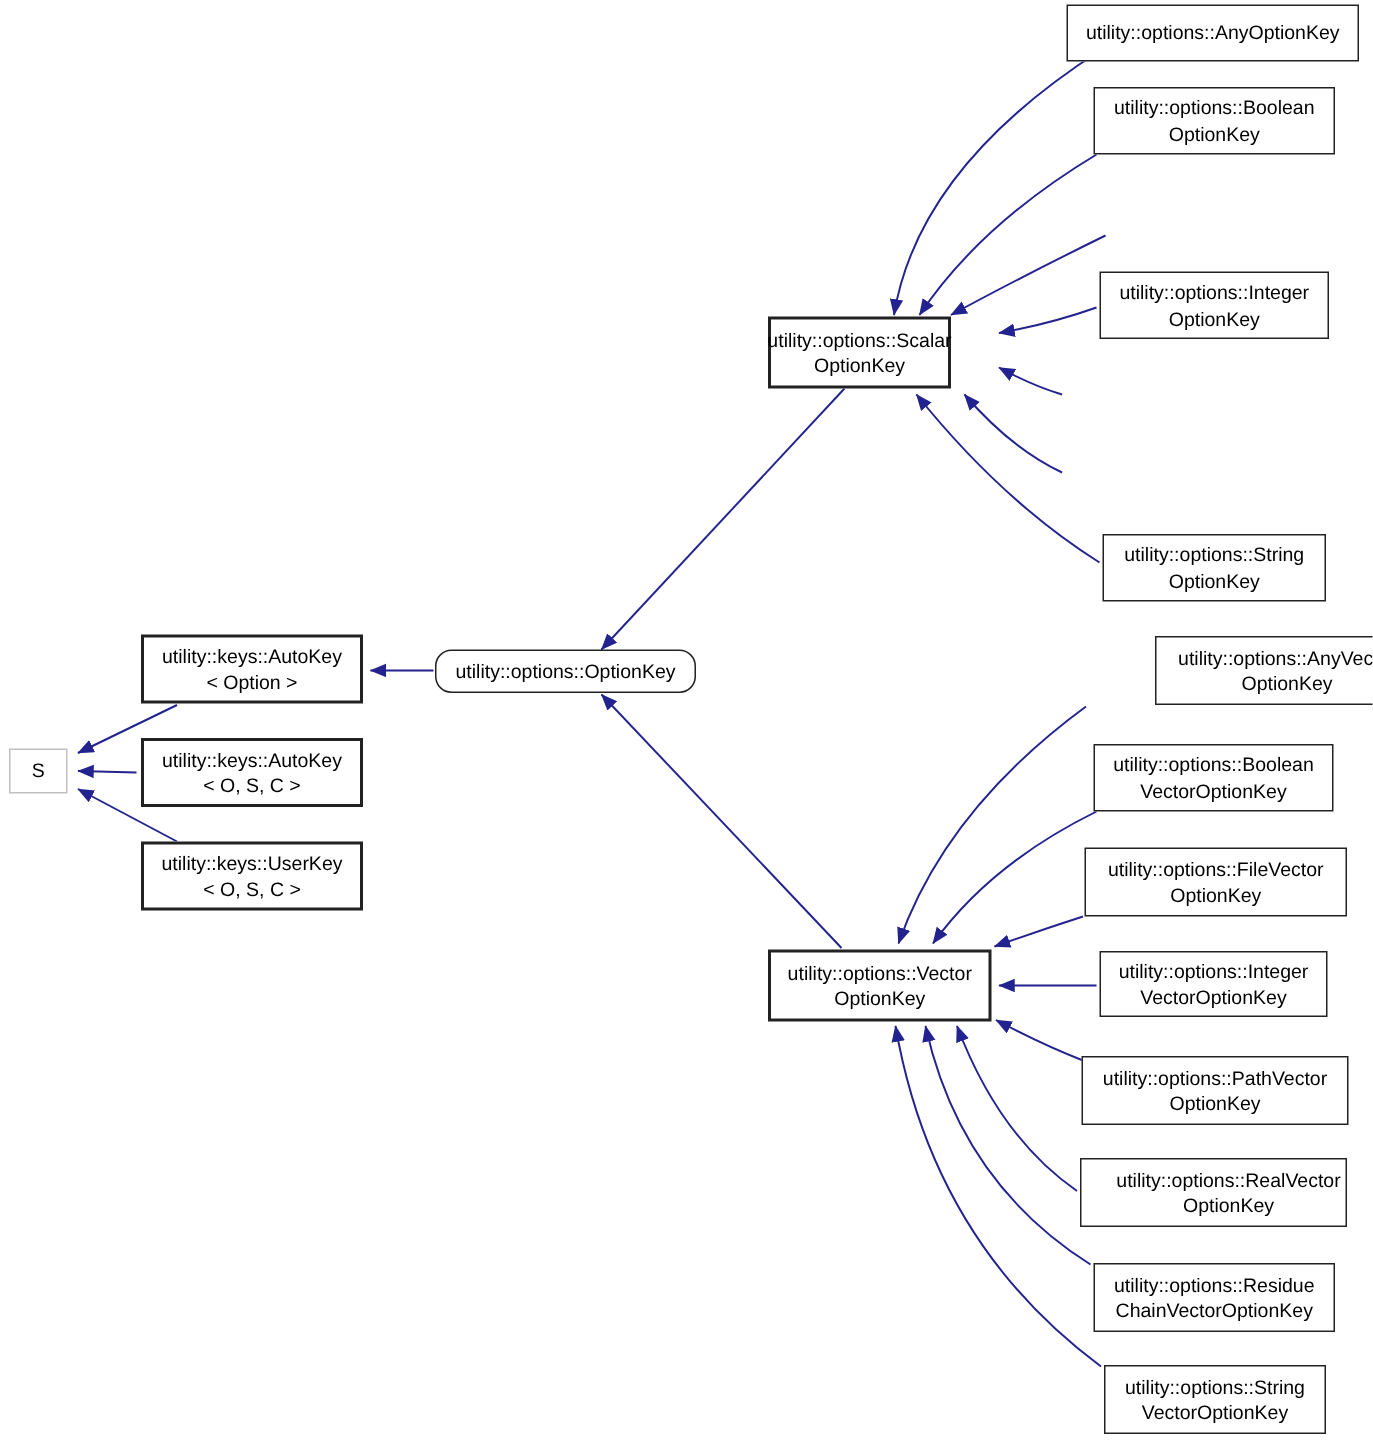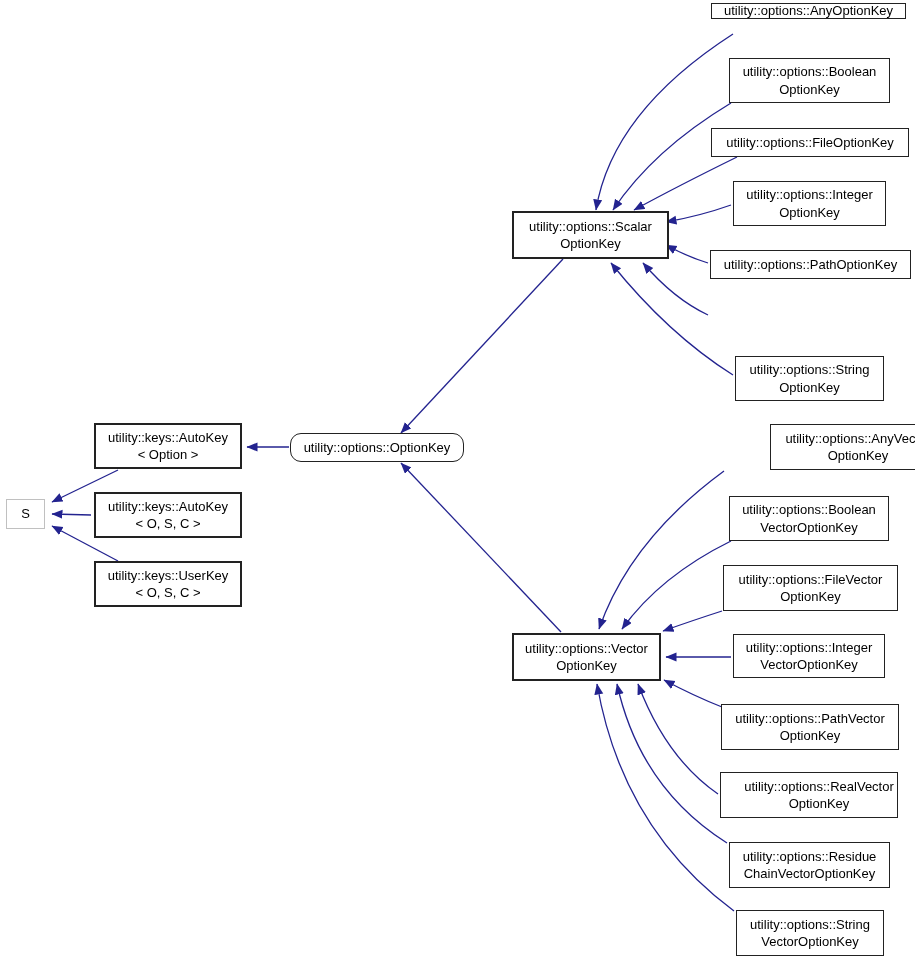--- a/index.html
+++ b/index.html
@@ -66,29 +66,27 @@
   </svg>
 
   <div class="node template" style="left:6px;top:499px;width:39px;height:30px;">S</div>
   <div class="node bold" style="left:94px;top:423px;width:148px;height:46px;">utility::keys::AutoKey
 &lt; Option &gt;</div>
   <div class="node bold" style="left:94px;top:492px;width:148px;height:46px;">utility::keys::AutoKey
 &lt; O, S, C &gt;</div>
   <div class="node bold" style="left:94px;top:561px;width:148px;height:46px;">utility::keys::UserKey
 &lt; O, S, C &gt;</div>
   <div class="node" style="left:290px;top:433px;width:174px;height:29px;border-radius:11px;">utility::options::OptionKey</div>
-  <div class="node bold" style="left:512px;top:211px;width:157px;height:48px;">utility::options::Scalar
+  <div class="node bold" style="left:512px;top:211px;width:122px;height:48px;">utility::options::Scalar
 OptionKey</div>
-  <div class="node" style="left:711px;top:3px;width:195px;height:16px;text-align:right;">utility::options::AnyOptionKey</div>
+  <div class="node" style="left:711px;top:3px;width:195px;height:38px;text-align:right;">utility::options::AnyOptionKey</div>
   <div class="node" style="left:729px;top:58px;width:161px;height:45px;">utility::options::Boolean
 OptionKey</div>
-  <div class="node" style="left:711px;top:128px;width:198px;height:29px;">utility::options::FileOptionKey</div>
   <div class="node" style="left:733px;top:181px;width:153px;height:45px;">utility::options::Integer
 OptionKey</div>
-  <div class="node" style="left:710px;top:250px;width:201px;height:29px;">utility::options::PathOptionKey</div>
   <div class="node" style="left:735px;top:356px;width:149px;height:45px;">utility::options::String
 OptionKey</div>
   <div class="node bold" style="left:512px;top:633px;width:149px;height:48px;">utility::options::Vector
 OptionKey</div>
   <div class="node" style="left:722px;top:424px;width:176px;height:46px;margin-left:48px;">utility::options::AnyVector
 OptionKey</div>
   <div class="node" style="left:729px;top:496px;width:160px;height:45px;">utility::options::Boolean
 VectorOptionKey</div>
   <div class="node" style="left:723px;top:565px;width:175px;height:46px;">utility::options::FileVector
 OptionKey</div>

